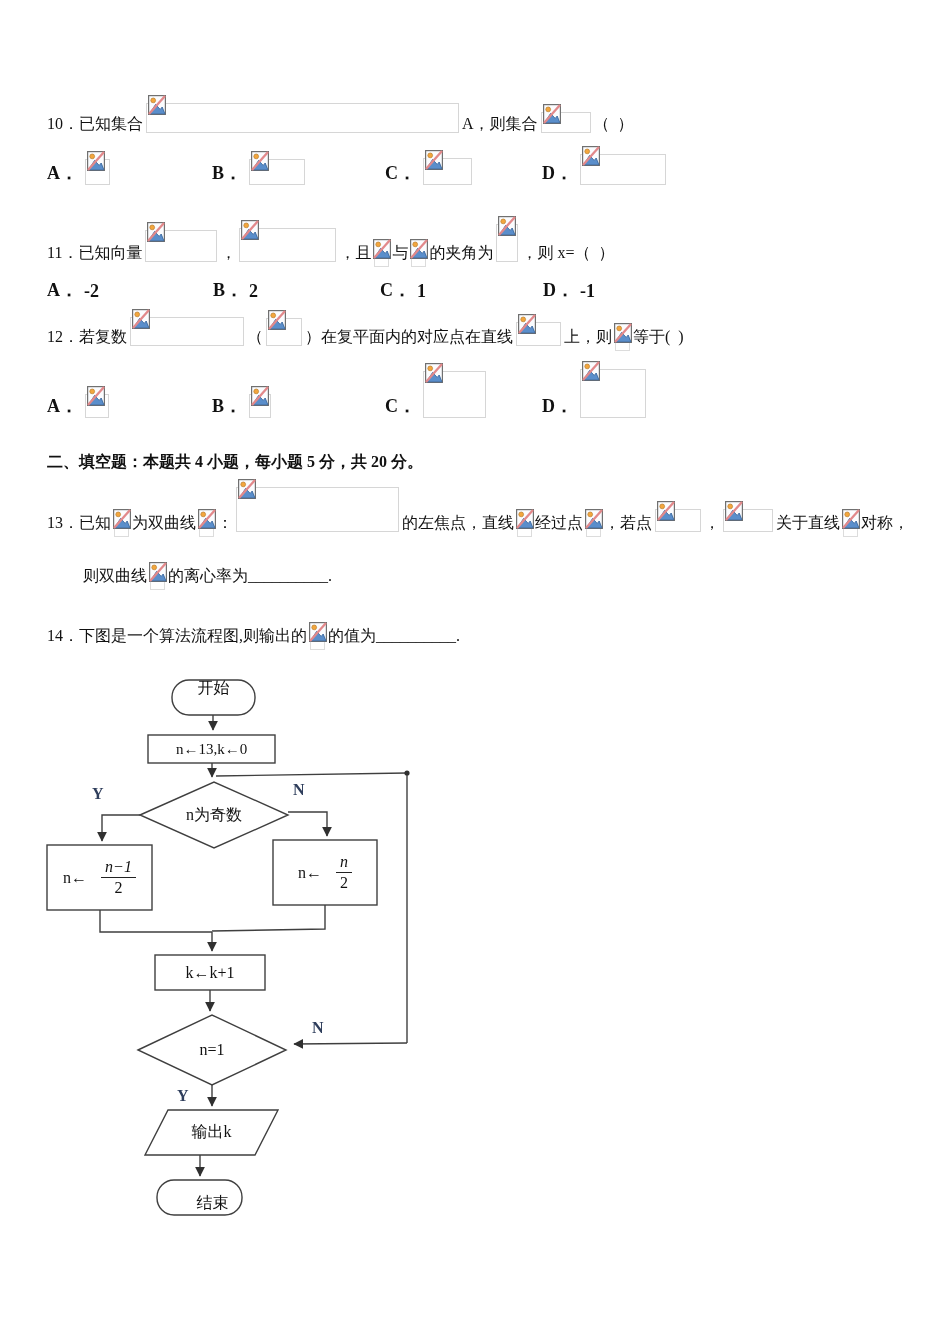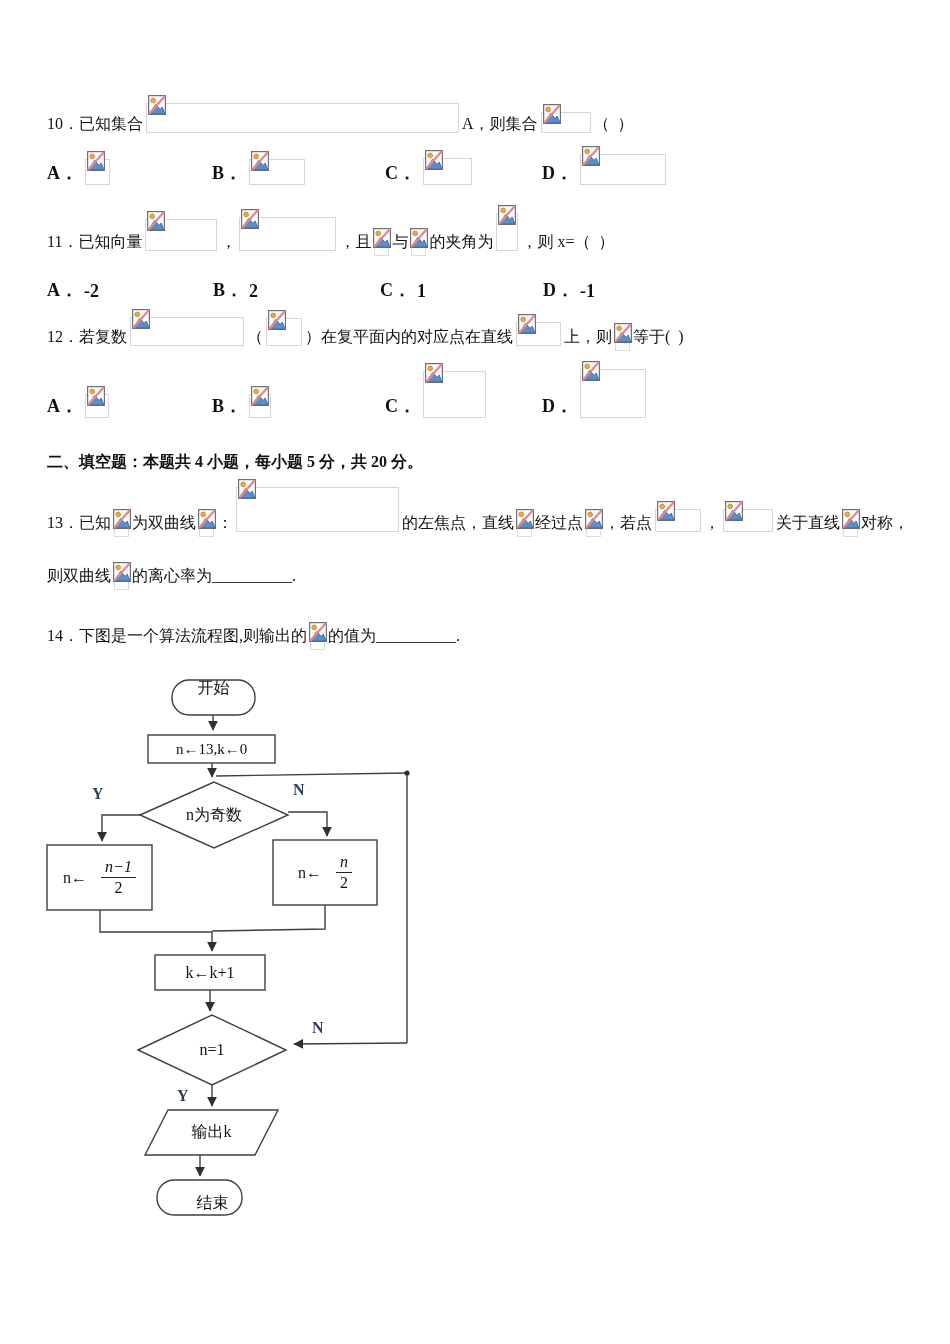--- a/index.html
+++ b/index.html
@@ -91,21 +91,21 @@
           </svg></span>
     </span>
     <span class="opt" style="left:495px;">
       <span class="optlabel">D．</span>
       <span class="ph" style="width:86px;height:31px;"><svg class="bi">
             <use href="#bimg"></use>
           </svg></span>
     </span>
   </div>
 
-  <div class="line" style="top:213px;height:38px;justify-content:space-between;">
+  <div class="line" style="top:224px;height:38px;justify-content:space-between;">
     <span class="seg">11．已知向量</span>
     <span class="ph" style="width:72px;height:32px;"><svg class="bi">
           <use href="#bimg"></use>
         </svg></span>
     <span class="seg">，</span>
     <span class="ph" style="width:97px;height:34px;"><svg class="bi">
           <use href="#bimg"></use>
         </svg></span>
     <span class="seg">，且</span>
     <span class="ph-sm"><svg class="bi">
@@ -221,21 +221,21 @@
     <span class="ph" style="width:50px;height:23px;"><svg class="bi">
           <use href="#bimg"></use>
         </svg></span>
     <span class="seg">关于直线</span>
     <span class="ph-sm"><svg class="bi">
           <use href="#bimg"></use>
         </svg></span>
     <span class="seg">对称，</span>
   </div>
 
-  <div class="line" style="top:557px;height:28px;">
+  <div class="line" style="top:557px;height:28px;margin-left:36px;">
     <span class="seg">则双曲线</span>
     <span class="ph-sm"><svg class="bi">
           <use href="#bimg"></use>
         </svg></span>
     <span class="seg">的离心率为__________.</span>
   </div>
 
   <div class="line" style="top:617px;height:28px;">
     <span class="seg">14．下图是一个算法流程图,则输出的</span>
     <span class="ph-sm"><svg class="bi">

